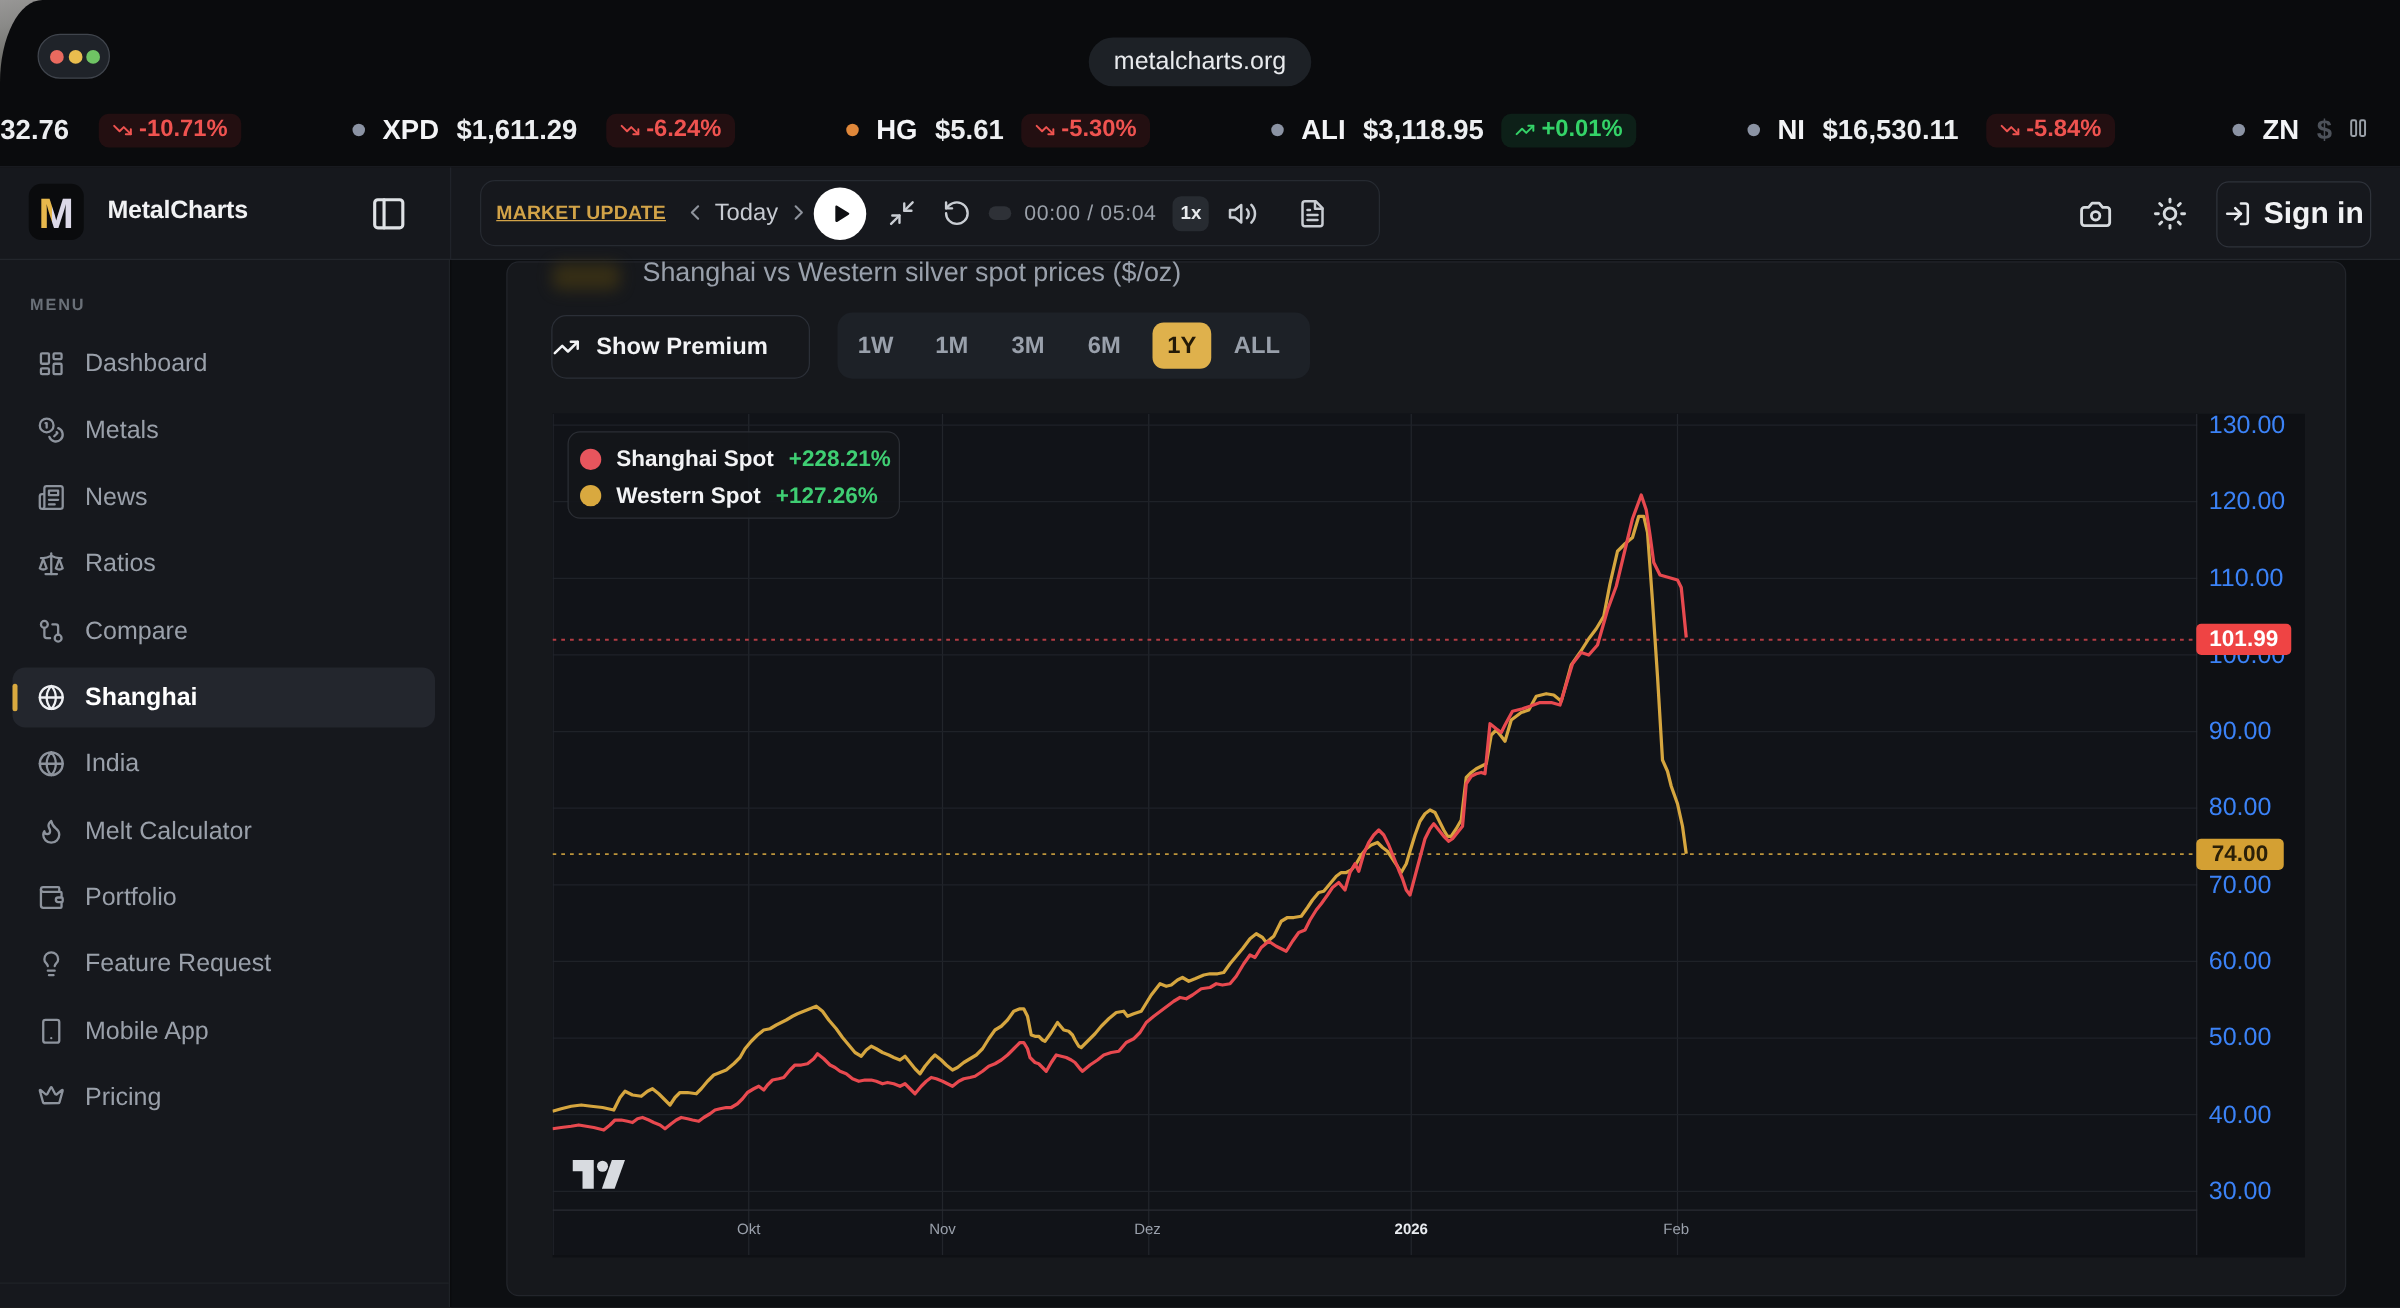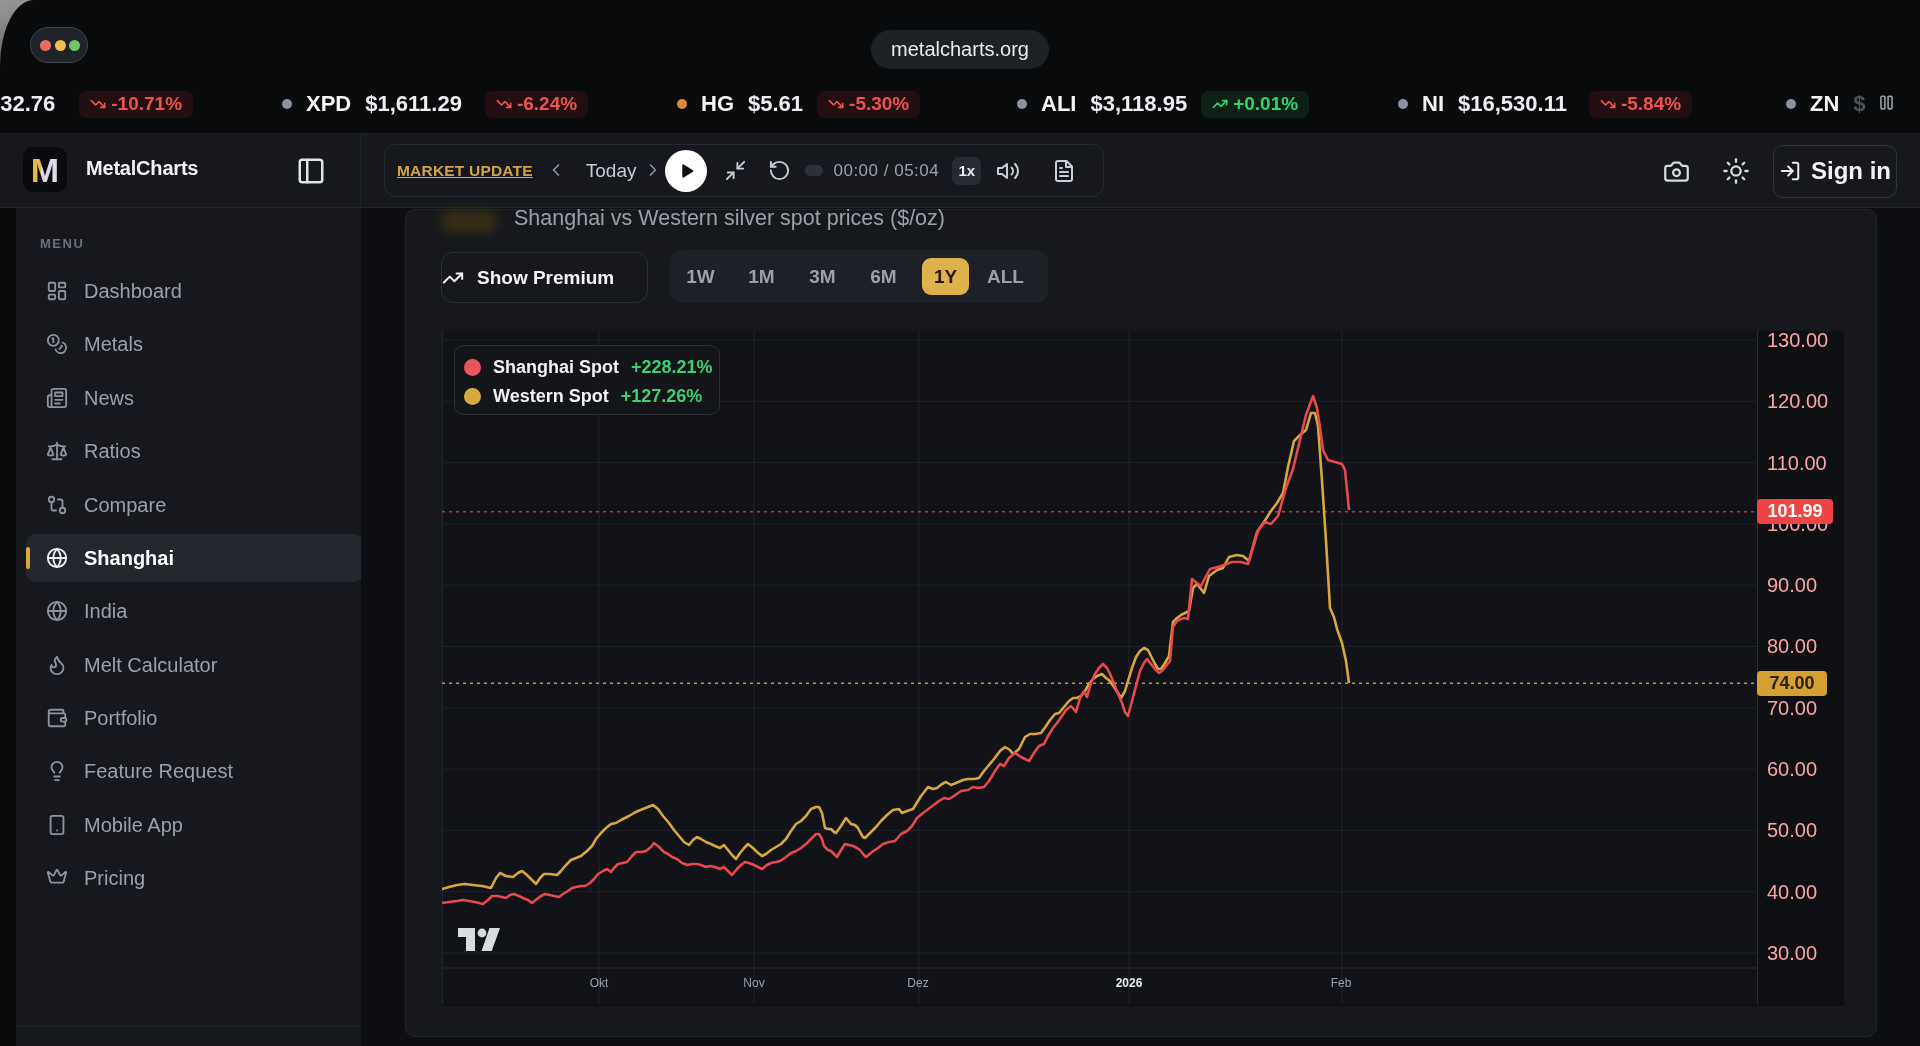--- a/index.html
+++ b/index.html
@@ -40,21 +40,21 @@
   justify-content:center; }
 #prog { display:inline-block; width:18px; height:11px; border-radius:5.5px; background:#2e3137; }
 #time { font-size:17px; color:#9aa0a9; letter-spacing:0.5px; white-space:nowrap;text-align:center; }
 #speed { width:29px; height:28px; border-radius:7px; background:#272b31; color:#e8eaed; font-size:15px;
   font-weight:700; display:flex; align-items:center; justify-content:center; }
 #hdr-right { position:absolute; right:23px; top:0; height:74px; display:flex; align-items:center; }
 #signin { width:124px; height:53px; border:1px solid #2e323a; border-radius:10px; display:flex;
   align-items:center; justify-content:center; gap:10px; color:#f1f2f4; font-size:24px; font-weight:700; }
 
 #sidebar { position:absolute; left:0; top:208px; width:360px; height:838px; background:#16181d;
-  border-right:1px solid #1f2227;margin-left:16px; }
+  border-right:1px solid #1f2227; }
 #menu-lab { position:absolute; left:24px; top:28px; color:#6a7078; font-size:13px; font-weight:700;
   letter-spacing:1.5px; }
 .navi { position:absolute; left:10px; width:338px; height:48px; display:flex; align-items:center;
   gap:16px; padding-left:20px; color:#9aa0aa; font-size:20px; }
 .navi.act { background:#23262d; border-radius:10px; color:#fff; font-weight:600; }
 .actbar { position:absolute; left:0; top:13px; width:4px; height:22px; border-radius:2px; background:#d9a93f; }
 #sb-foot { position:absolute; left:0; bottom:19px; width:359px; border-top:1px solid #1f2227; }
 
 #main { position:absolute; left:361px; top:208px; width:1559px; height:838px; background:#0d0f12; }
 #card { position:absolute; left:44px; top:1px; width:1472px; height:828px; background:#16181c;
@@ -66,21 +66,21 @@
   border-radius:12px; display:flex; align-items:center; justify-content:flex-start; gap:13px;
   color:#f2f3f5; font-size:19px; font-weight:600; }
 #ranges { position:absolute; left:264px; top:40px; width:378px; height:53px; background:#1d2127;
   border-radius:12px; display:flex; align-items:center; }
 .rb { width:61px; text-align:center; color:#99a0ab; font-size:19px; font-weight:600; }
 #rb-act { position:absolute; left:252px; top:8px; width:47px; height:37px; background:#dfb14c;
   border-radius:9px; color:#241a07; font-size:19px; font-weight:700; display:flex; align-items:center;
   justify-content:center; }
 #chart { position:absolute; left:36px; top:121px; width:1402px; height:675px; background:#0e1014; }
 #plot { position:absolute; left:0; top:0; width:1316px; height:673px; background:#111318; }
-.ylab { position:absolute; left:1325px; color:#fca5a5; font-size:20px; }
+.ylab { position:absolute; left:1325px; color:#3b82f6; font-size:20px; }
 .xlab { position:absolute; top:645px; width:120px; text-align:center; color:#9aa0ab; font-size:12px; }
 .xlab.bold { color:#e8ebef; font-weight:700; }
 #legend { position:absolute; left:12px; top:14px; width:266px; height:70px; background:rgba(20,22,26,0.92);
   border:1px solid #2b2e34; border-radius:10px; padding:9px 0 0 9px; }
 .lrow { display:flex; align-items:center; gap:12px; height:25px; margin-bottom:4px; }
 .ldot { flex:0 0 17px; width:17px; height:17px; border-radius:50%; }
 .lname { color:#f2f3f5; font-size:18px; font-weight:600; white-space:nowrap; }
 .lpct { color:#3fce73; font-size:18px; font-weight:600; margin-left:0; white-space:nowrap; }
 .ptag { position:absolute; left:1315px; width:76px; height:25px; border-radius:4px; font-size:18px;
   font-weight:600; text-align:center; line-height:25px; }
@@ -172,21 +172,21 @@
     <span id="brand">MetalCharts</span>
     <span id="paneltg"><svg class="" width="30" height="30" viewBox="0 0 24 24" fill="none" stroke="#dfe2e6" stroke-width="2" stroke-linecap="round" stroke-linejoin="round">
           <rect x="3" y="3" width="18" height="18" rx="2"></rect>
           <path d="M9 3v18"></path>
         </svg></span>
     <div id="toolbar">
       <span id="mupd">MARKET UPDATE</span>
       <span style="margin-left:13px;height:22px"><svg class="" width="20" height="20" viewBox="0 0 24 24" fill="none" stroke="#8e939c" stroke-width="2" stroke-linecap="round" stroke-linejoin="round">
             <path d="m15 18-6-6 6-6"></path>
           </svg></span>
-      <span class="tbtxt" style="margin-left:20px">Today</span>
+      <span class="tbtxt" style="margin-left:6px">Today</span>
       <span style="margin-left:7px;height:22px"><svg class="" width="20" height="20" viewBox="0 0 24 24" fill="none" stroke="#8e939c" stroke-width="2" stroke-linecap="round" stroke-linejoin="round">
             <path d="m9 18 6-6-6-6"></path>
           </svg></span>
       <div id="play" style="margin-left:2px">
           <svg width="20" height="20" viewBox="0 0 24 24" fill="#0e0f12">
             <path d="M7.5 5.2v13.6a1.2 1.2 0 0 0 1.8 1l11-6.8a1.2 1.2 0 0 0 0-2l-11-6.8a1.2 1.2 0 0 0-1.8 1z"></path>
           </svg>
         </div>
       <span style="margin-left:17px;height:23px"><svg class="" width="23" height="23" viewBox="0 0 24 24" fill="none" stroke="#c9cdd3" stroke-width="2" stroke-linecap="round" stroke-linejoin="round">
             <polyline points="4 14 10 14 10 20"></polyline>

